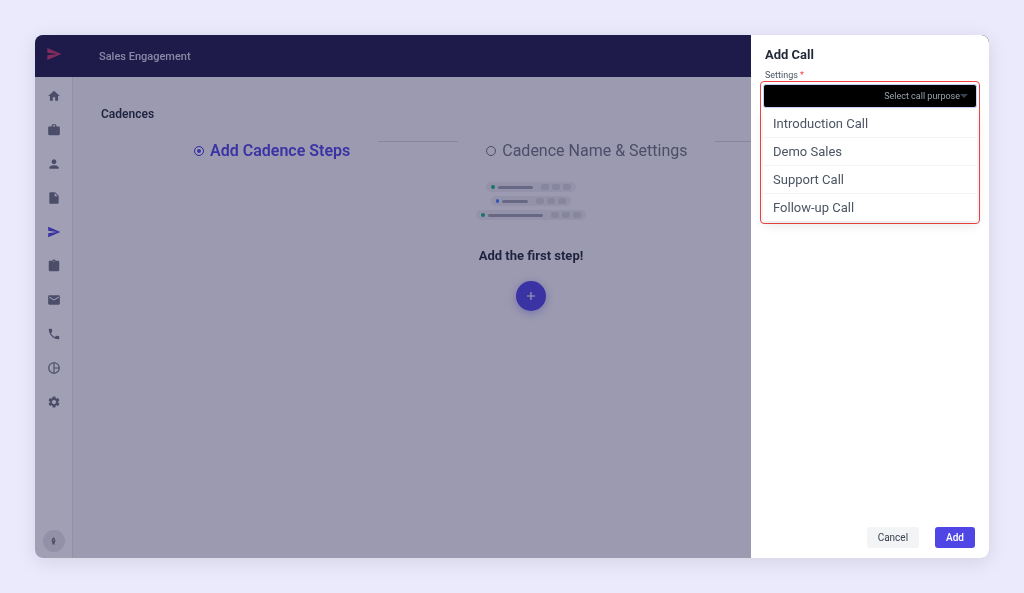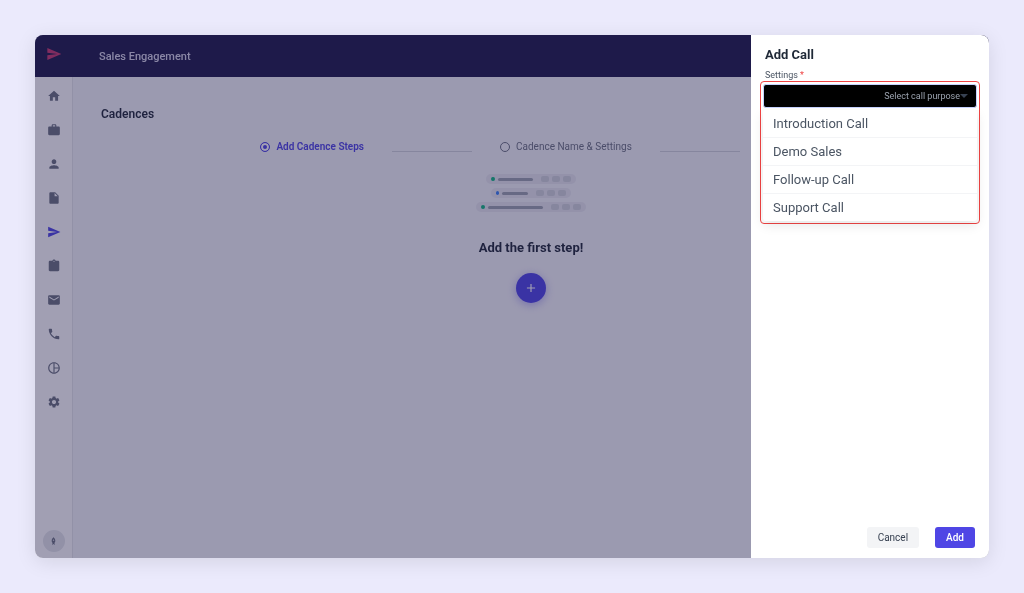--- a/index.html
+++ b/index.html
@@ -99,25 +99,25 @@
       position: relative;
     }
     .page-title {
       font-size: 12px;
       font-weight: 600;
       color: #1f2937;
       margin-bottom: 20px;
     }
     .stepper {
       display: flex;
-      align-items: flex-end;
+      align-items: flex-start;
       justify-content: center;
       gap: 16px;
       margin-bottom: 22px;
-      font-size: 10px;
+      font-size: 16px;
     }
     .step {
       display: flex;
       align-items: center;
       gap: 6px;
       color: #6b7280;
     }
     .step.active {
       color: #4f46e5;
       font-weight: 600;
@@ -443,22 +443,22 @@
       <span>Settings</span> <span class="req">*</span>
     </div>
     <div class="highlight-box">
       <div class="select-box">
         <span>Select call purpose</span>
         <span class="select-caret"></span>
       </div>
       <div class="dropdown">
         <div class="dropdown-item">Introduction Call</div>
         <div class="dropdown-item">Demo Sales</div>
+        <div class="dropdown-item">Support Call</div>
         <div class="dropdown-item">Follow-up Call</div>
-        <div class="dropdown-item">Support Call</div>
       </div>
     </div>
   </div>
   <div class="panel-footer">
     <button class="btn btn-cancel">Cancel</button>
     <button class="btn btn-primary">Add</button>
   </div>
 </div>
 
 </body></html>

